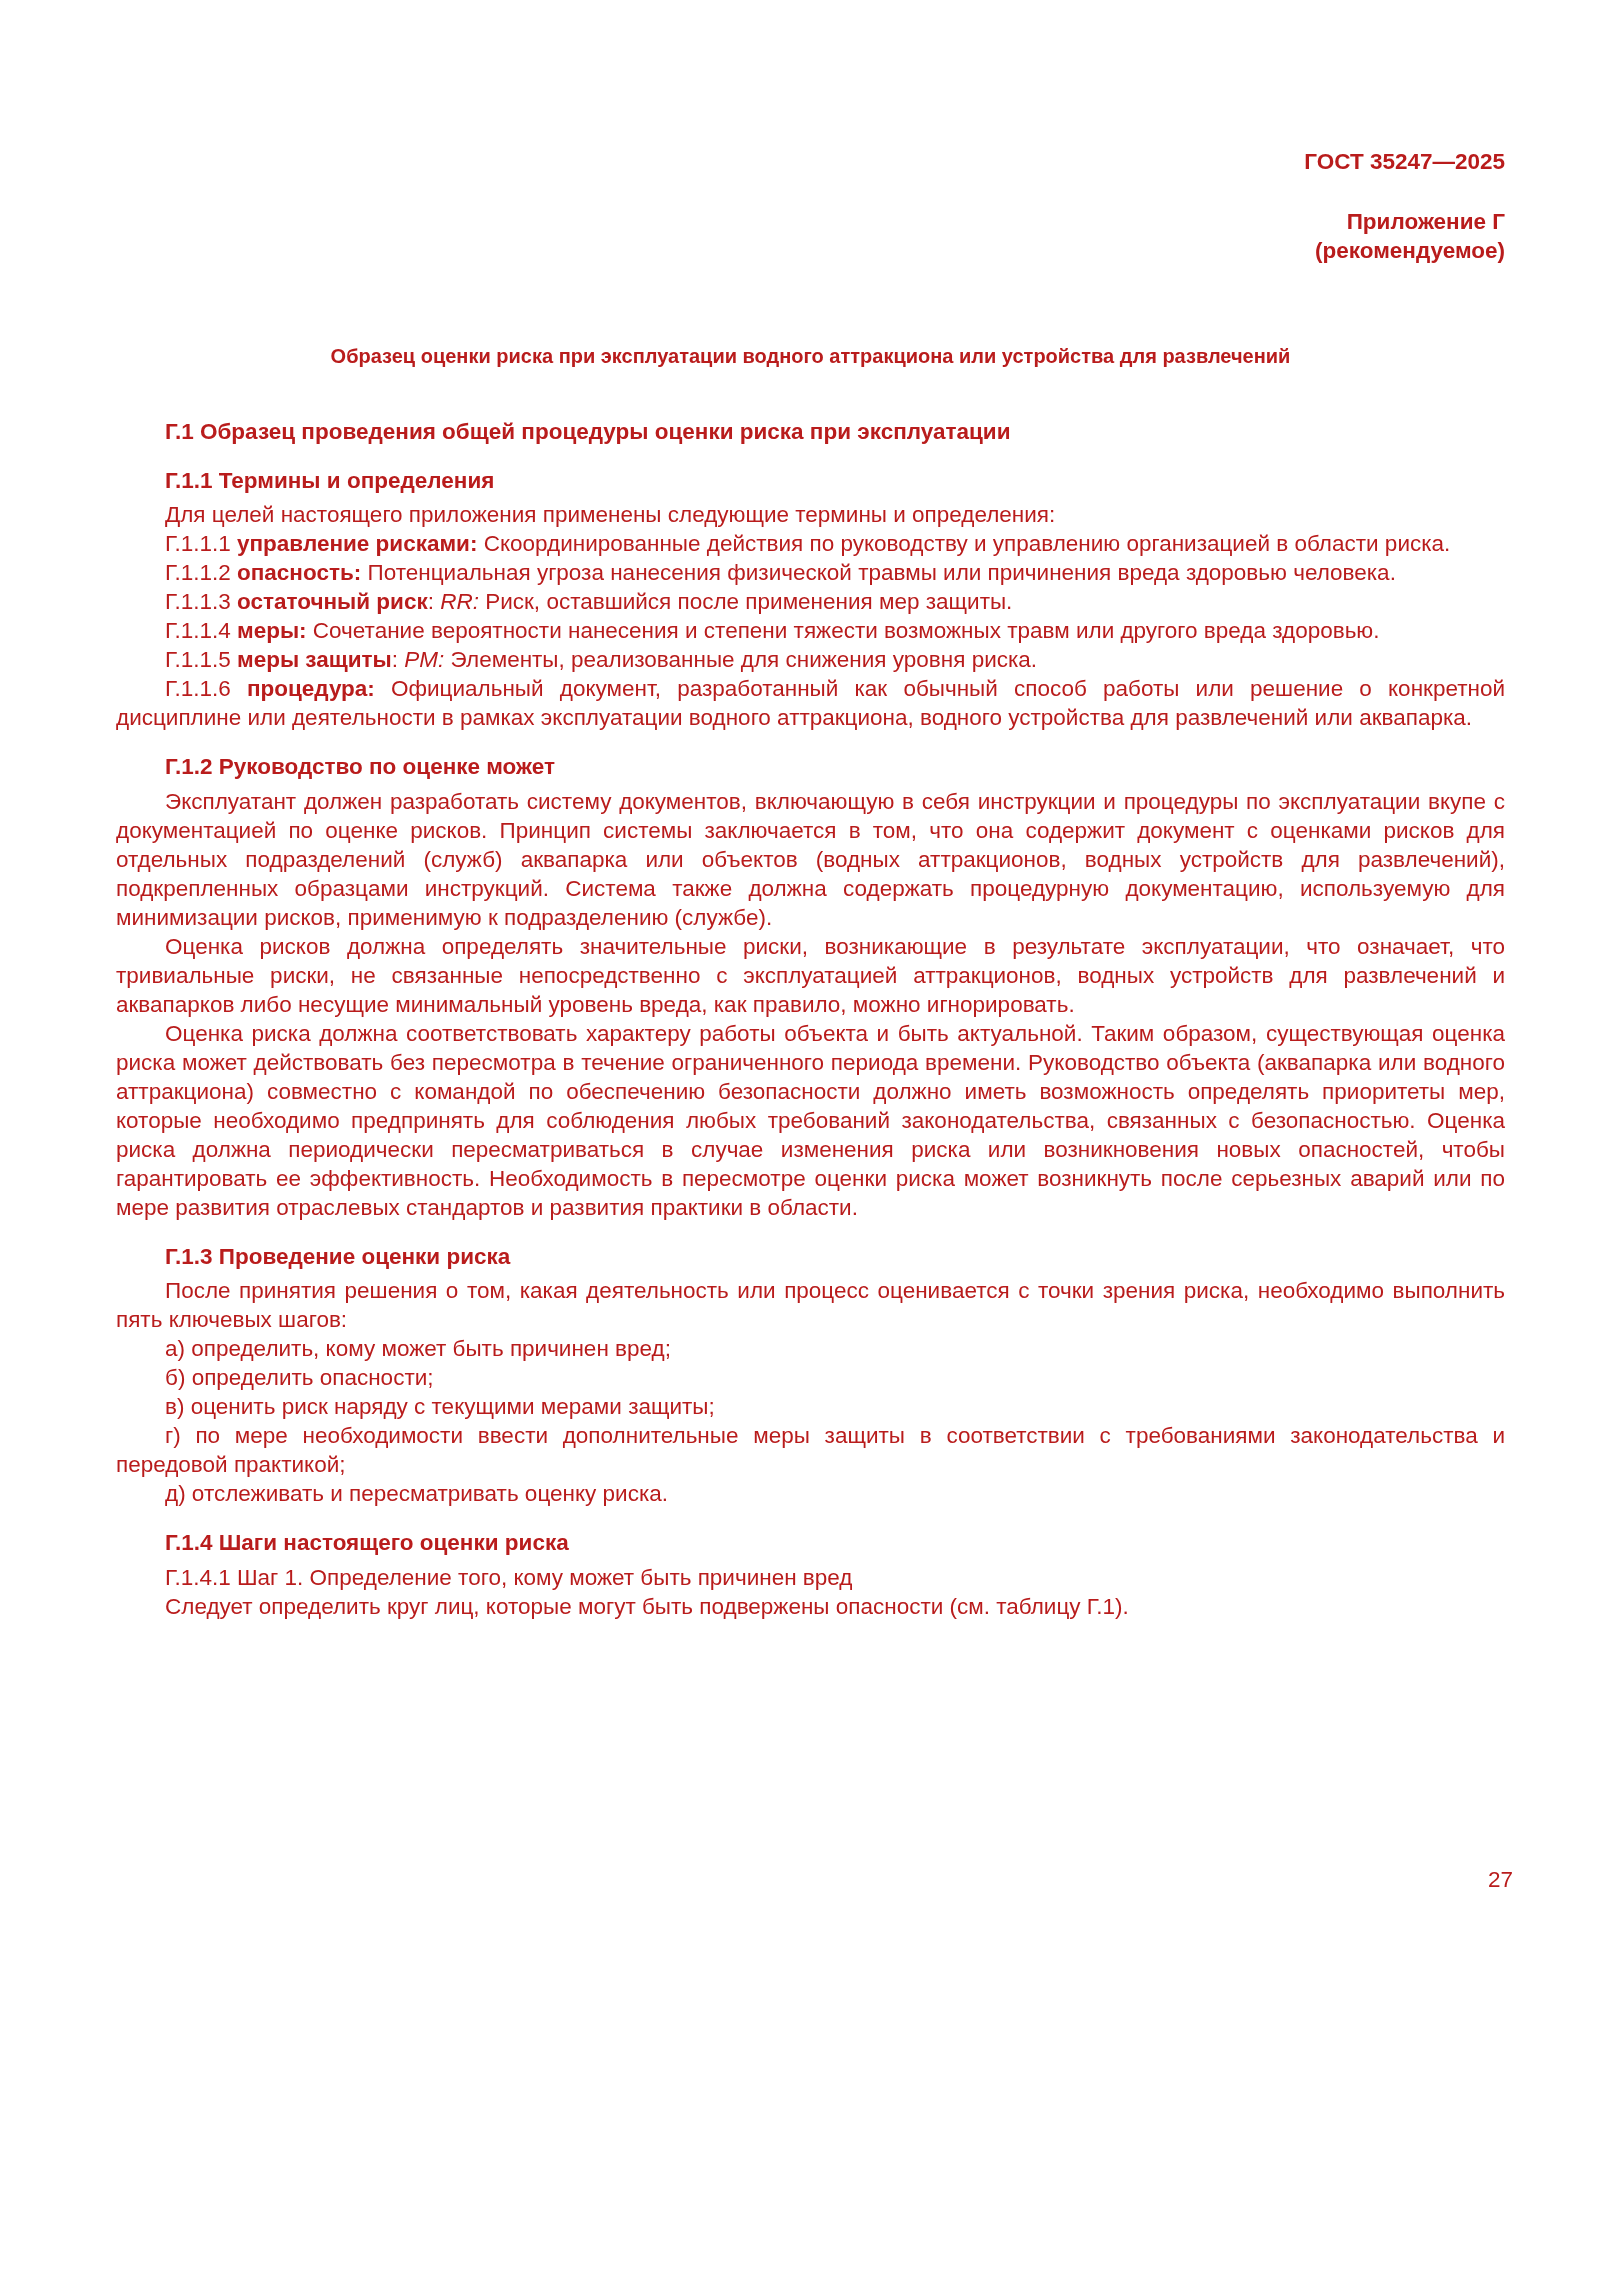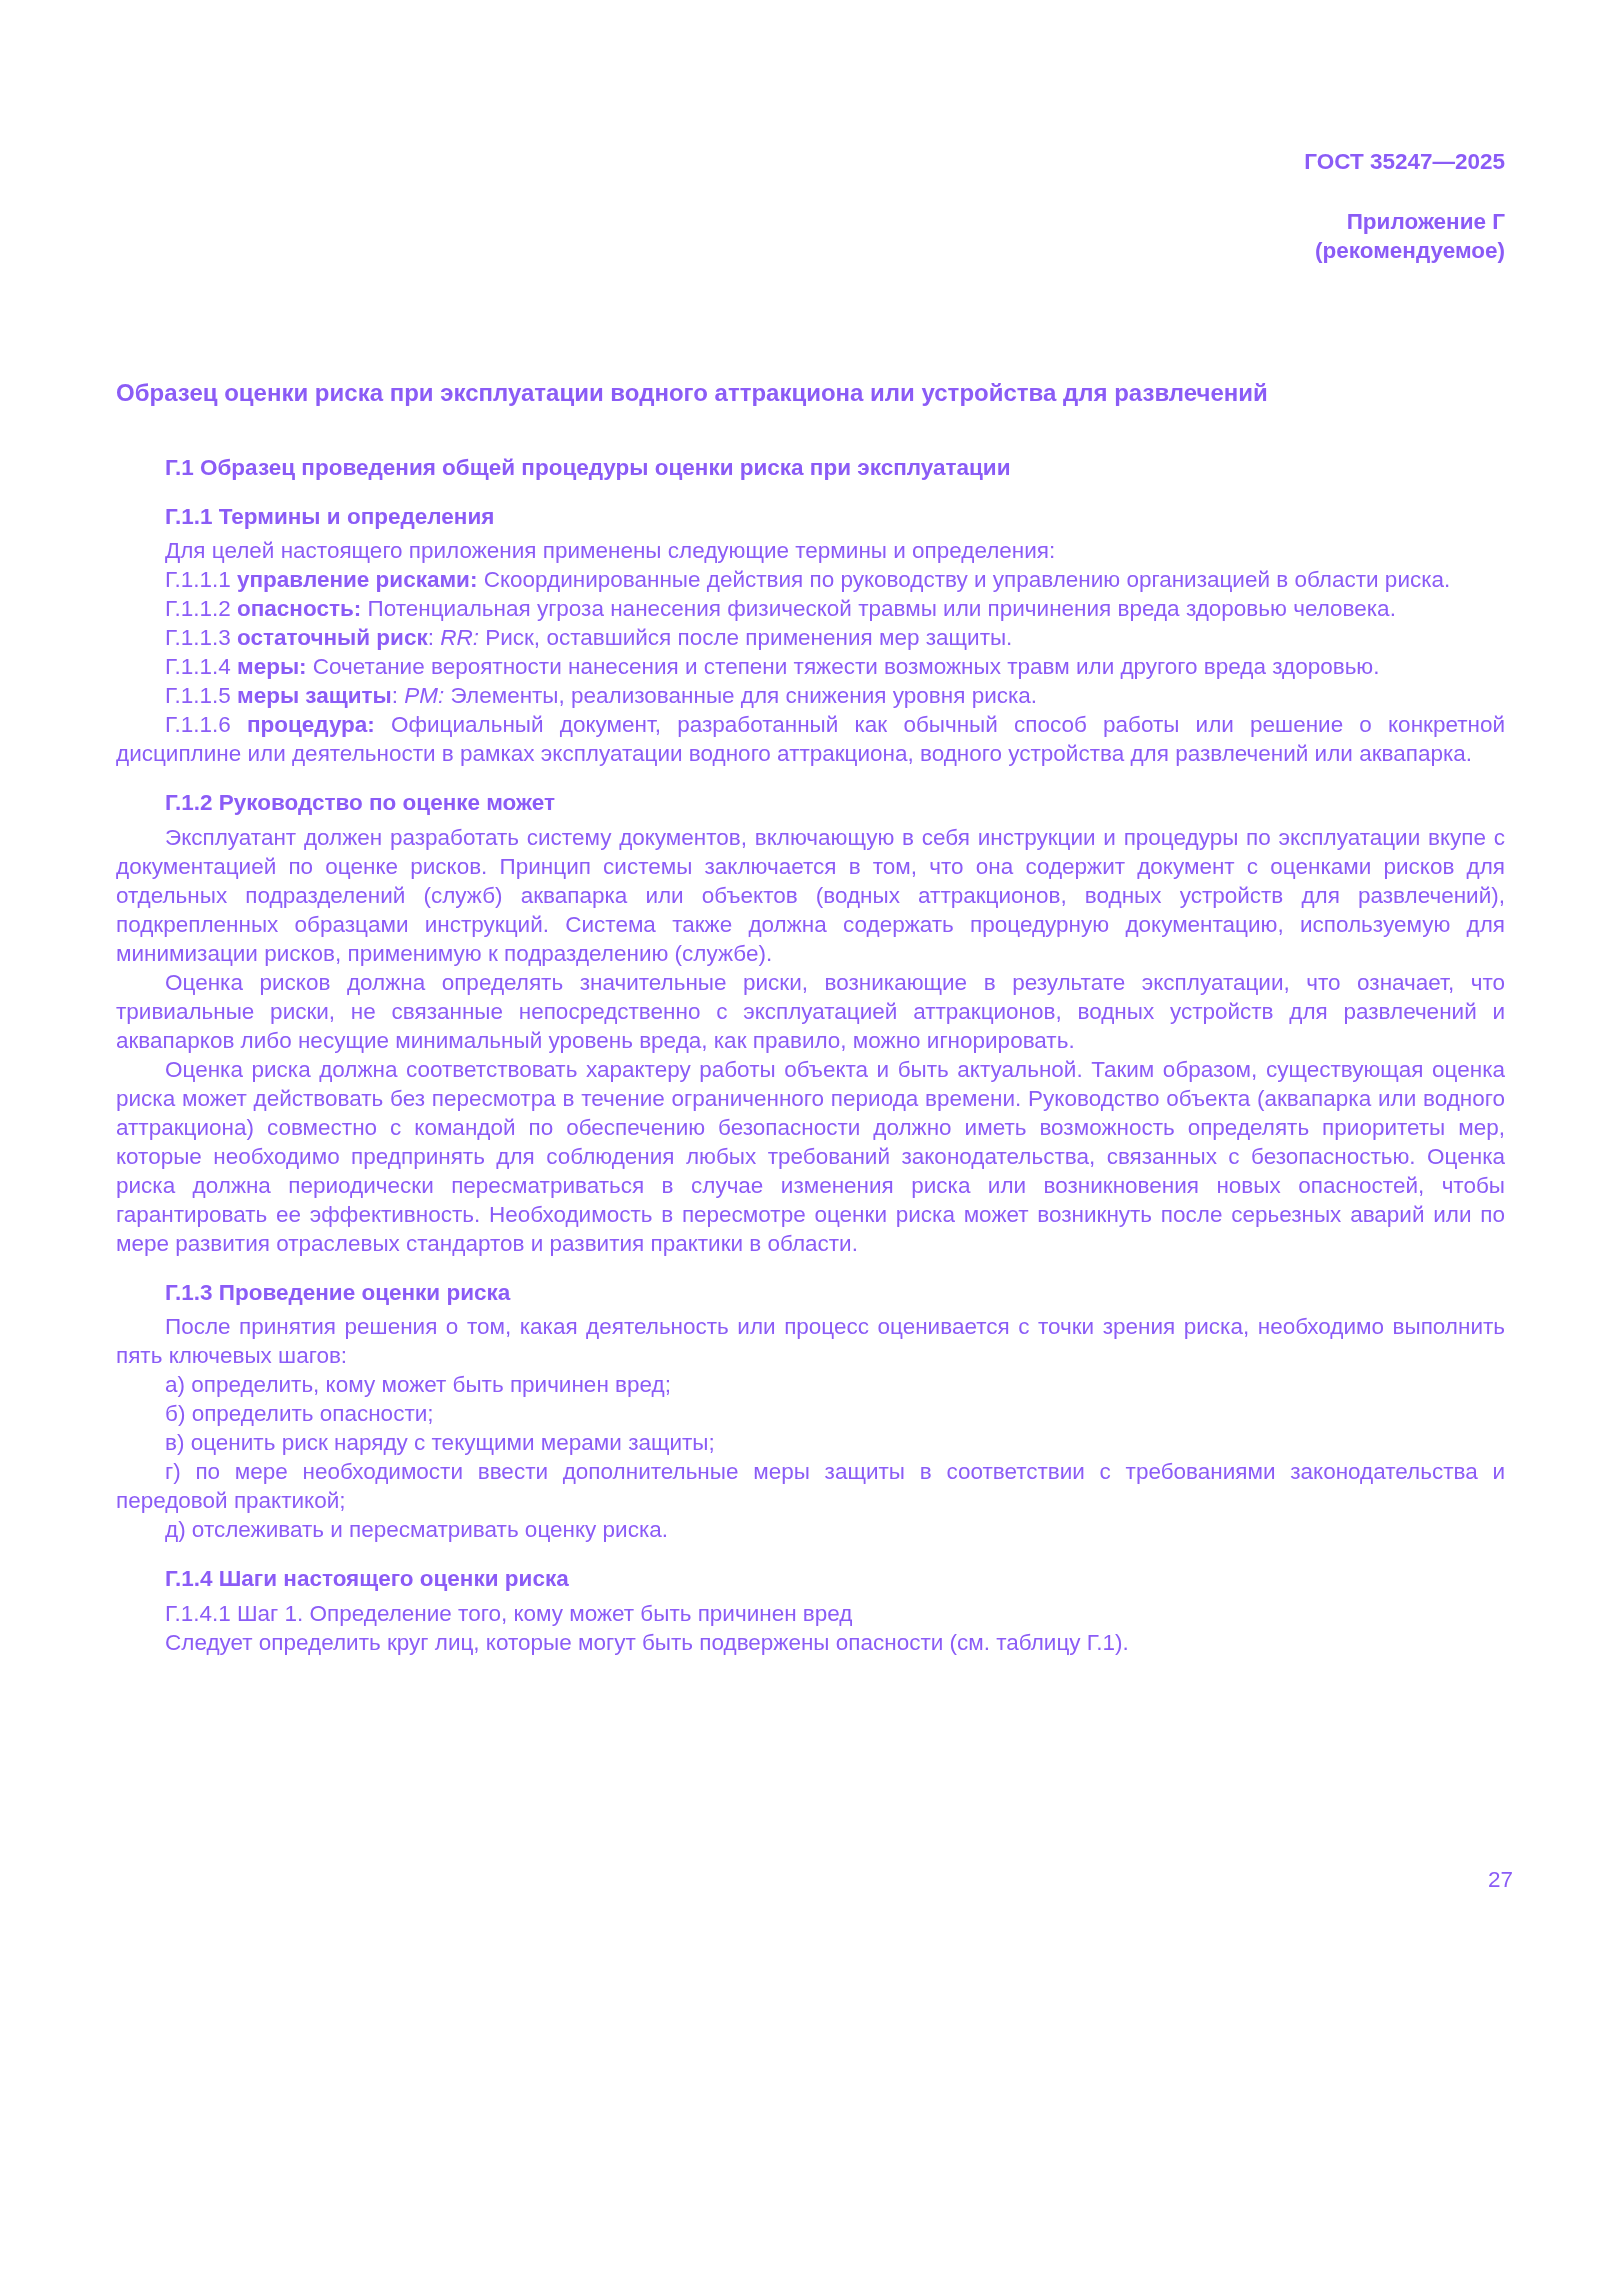--- a/index.html
+++ b/index.html
@@ -5,42 +5,43 @@
   html, body {
     margin: 0;
     padding: 0;
     background: #ffffff;
   }
   .page {
     position: relative;
     width: 1621px;
     height: 2293px;
     background: #ffffff;
-    color: #8b5cf6;
+    color: #b91c1c;
     font-family: "Liberation Sans", sans-serif;
     font-size: 22.5px;
     line-height: 29px;
     box-sizing: border-box;
     padding: 147px 116px 0 116px;
     overflow: hidden;
   }
   .doc-code {
     text-align: right;
     font-weight: bold;
   }
   .appendix {
     text-align: right;
     font-weight: bold;
     margin-top: 31px;
   }
   .main-title {
+    text-align: center;
     font-weight: bold;
-    font-size: 24px;
+    font-size: 20px;
     line-height: 31px;
-    margin: 112px 0 0 0;
+    margin: 76px 0 0 0;
   }
   .content {
     margin-top: 45px;
     text-align: justify;
     hyphens: auto;
   }
   .content .heading {
     font-weight: bold;
     text-indent: 49px;
     margin-top: 19.6px;

